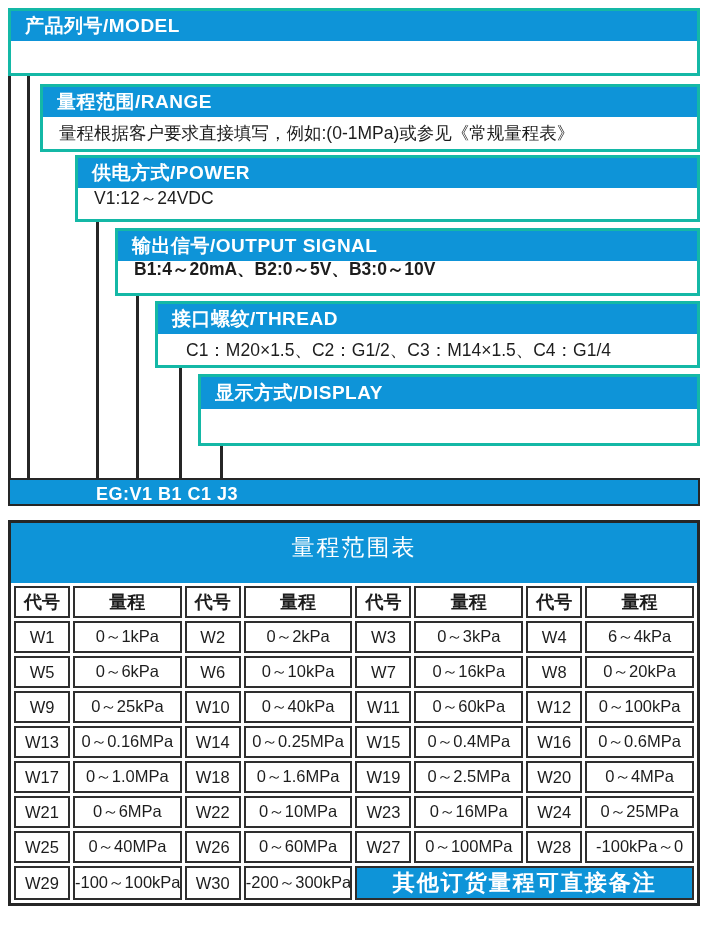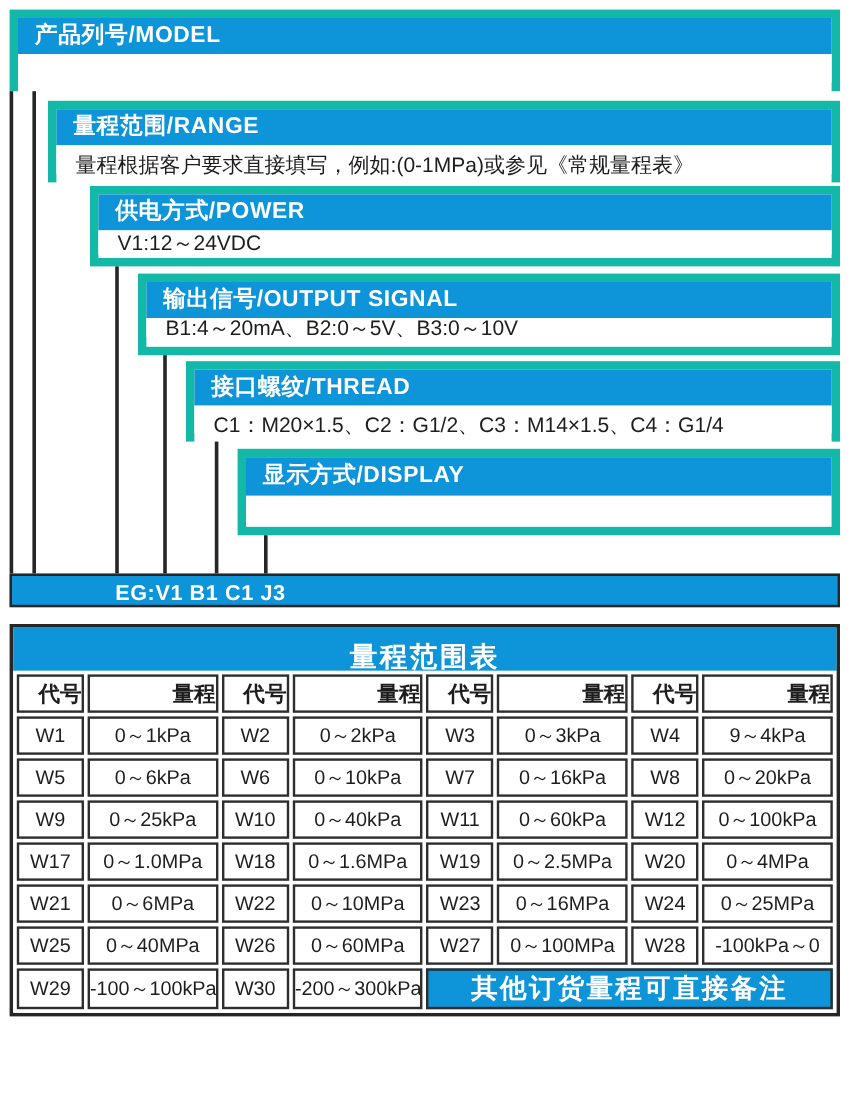--- a/index.html
+++ b/index.html
@@ -4,21 +4,21 @@
 <style>
   * { margin:0; padding:0; box-sizing:border-box; }
   html,body { background:#ffffff; }
   body { font-family:"Liberation Sans","DejaVu Sans",sans-serif; }
   .page {
     position:relative; width:708px; height:927px; background:#fff;
     overflow:hidden;
   }
   
   .tbox {
-    position:absolute; background:#fff; border:7px solid #14b8a6;
+    position:absolute; background:#fff; border:3px solid #14b8a6;
   }
   .tbox-head {
     background:#0e94d8; color:#fff; font-weight:bold; font-size:19px;
     height:30px; line-height:30px; padding-left:14px; letter-spacing:0.5px;
     white-space:nowrap; overflow:hidden;
   }
   .tbox-body {
     background:#fff; color:#1d1d1d; font-size:17.5px;
     padding-left:16px; white-space:nowrap; overflow:hidden;
     display:flex; align-items:center;
@@ -29,33 +29,33 @@
     background:#0e94d8; border:2.5px solid #262626;
     color:#fff; font-weight:bold; font-size:18px; line-height:28px;
     padding-left:86px; letter-spacing:0.5px;
   }
   
   .rtable-wrap {
     position:absolute; left:8px; top:520px; width:692px;
     border:3px solid #262626; background:#fff;
   }
   .rtable-title {
-    background:#0e94d8; color:#fff; font-weight:bold; font-size:23px;
-    height:36px; line-height:48px; text-align:center; letter-spacing:2px;
+    background:#0e94d8; color:#fff; font-weight:normal; font-size:23px;
+    height:60px; line-height:48px; text-align:center; letter-spacing:2px;
   }
   table.rtable {
     width:100%; border-collapse:separate; border-spacing:3px;
     table-layout:fixed; background:#fff;
   }
   table.rtable td {
     border:2px solid #2e2e2e; height:32px; text-align:center;
     vertical-align:middle; font-size:16.5px; color:#1d1d1d;
     background:#fff; white-space:nowrap; overflow:hidden;
   }
-  table.rtable tr.hdr td { font-weight:bold; font-size:18px;text-align:right; }
+  table.rtable tr.hdr td { font-weight:bold; font-size:18px; }
   table.rtable td.note-cell {
     background:#0e94d8; border-color:#2e2e2e; color:#fff;
     font-weight:bold; font-size:22px; letter-spacing:2px;
   }
   col.c-code { width:8.5%; }
   col.c-range { width:16.5%; }
 </style>
 </head>
 <body>
 
@@ -71,26 +71,26 @@
     <div class="tbox-body" style="height:32px;">量程根据客户要求直接填写，例如:(0-1MPa)或参见《常规量程表》</div>
   </div>
 
   <div class="tbox" style="left:75px; top:155px; width:625px; height:67px;">
     <div class="tbox-head">供电方式/POWER</div>
     <div class="tbox-body" style="height:20px;">V1:12～24VDC</div>
   </div>
 
   <div class="tbox" style="left:115px; top:228px; width:585px; height:68px;">
     <div class="tbox-head">输出信号/OUTPUT SIGNAL</div>
-    <div class="tbox-body" style="height:16px;">B1:4～20mA、B2:0～5V、B3:0～10V</div>
+    <div class="tbox-body" style="height:16px;font-weight:bold;">B1:4～20mA、B2:0～5V、B3:0～10V</div>
   </div>
 
   <div class="tbox" style="left:155px; top:301px; width:545px; height:67px;">
     <div class="tbox-head">接口螺纹/THREAD</div>
-    <div class="tbox-body" style="height:31px;">C1：M20×1.5、C2：G1/2、C3：M14×1.5、C4：G1/4</div>
+    <div class="tbox-body" style="height:31px;margin-left:12px;">C1：M20×1.5、C2：G1/2、C3：M14×1.5、C4：G1/4</div>
   </div>
 
   <div class="tbox" style="left:198px; top:374px; width:502px; height:72px;">
     <div class="tbox-head" style="height:32px; line-height:32px;">显示方式/DISPLAY</div>
   </div>
 
   <div class="stem" style="left:8px;   top:76px;  height:402px;"></div>
   <div class="stem" style="left:27px;  top:76px;  height:402px;"></div>
   <div class="stem" style="left:96px;  top:222px; height:256px;"></div>
   <div class="stem" style="left:136px; top:296px; height:182px;"></div>
@@ -124,21 +124,21 @@
             <td>量程</td>
           </tr>
           <tr>
             <td>W1</td>
             <td>0～1kPa</td>
             <td>W2</td>
             <td>0～2kPa</td>
             <td>W3</td>
             <td>0～3kPa</td>
             <td>W4</td>
-            <td>9～4kPa</td>
+            <td>6～4kPa</td>
           </tr>
           <tr>
             <td>W5</td>
             <td>0～6kPa</td>
             <td>W6</td>
             <td>0～10kPa</td>
             <td>W7</td>
             <td>0～16kPa</td>
             <td>W8</td>
             <td>0～20kPa</td>
@@ -147,20 +147,30 @@
             <td>W9</td>
             <td>0～25kPa</td>
             <td>W10</td>
             <td>0～40kPa</td>
             <td>W11</td>
             <td>0～60kPa</td>
             <td>W12</td>
             <td>0～100kPa</td>
           </tr>
           <tr>
+            <td>W13</td>
+            <td>0～0.16MPa</td>
+            <td>W14</td>
+            <td>0～0.25MPa</td>
+            <td>W15</td>
+            <td>0～0.4MPa</td>
+            <td>W16</td>
+            <td>0～0.6MPa</td>
+          </tr>
+          <tr>
             <td>W17</td>
             <td>0～1.0MPa</td>
             <td>W18</td>
             <td>0～1.6MPa</td>
             <td>W19</td>
             <td>0～2.5MPa</td>
             <td>W20</td>
             <td>0～4MPa</td>
           </tr>
           <tr>

